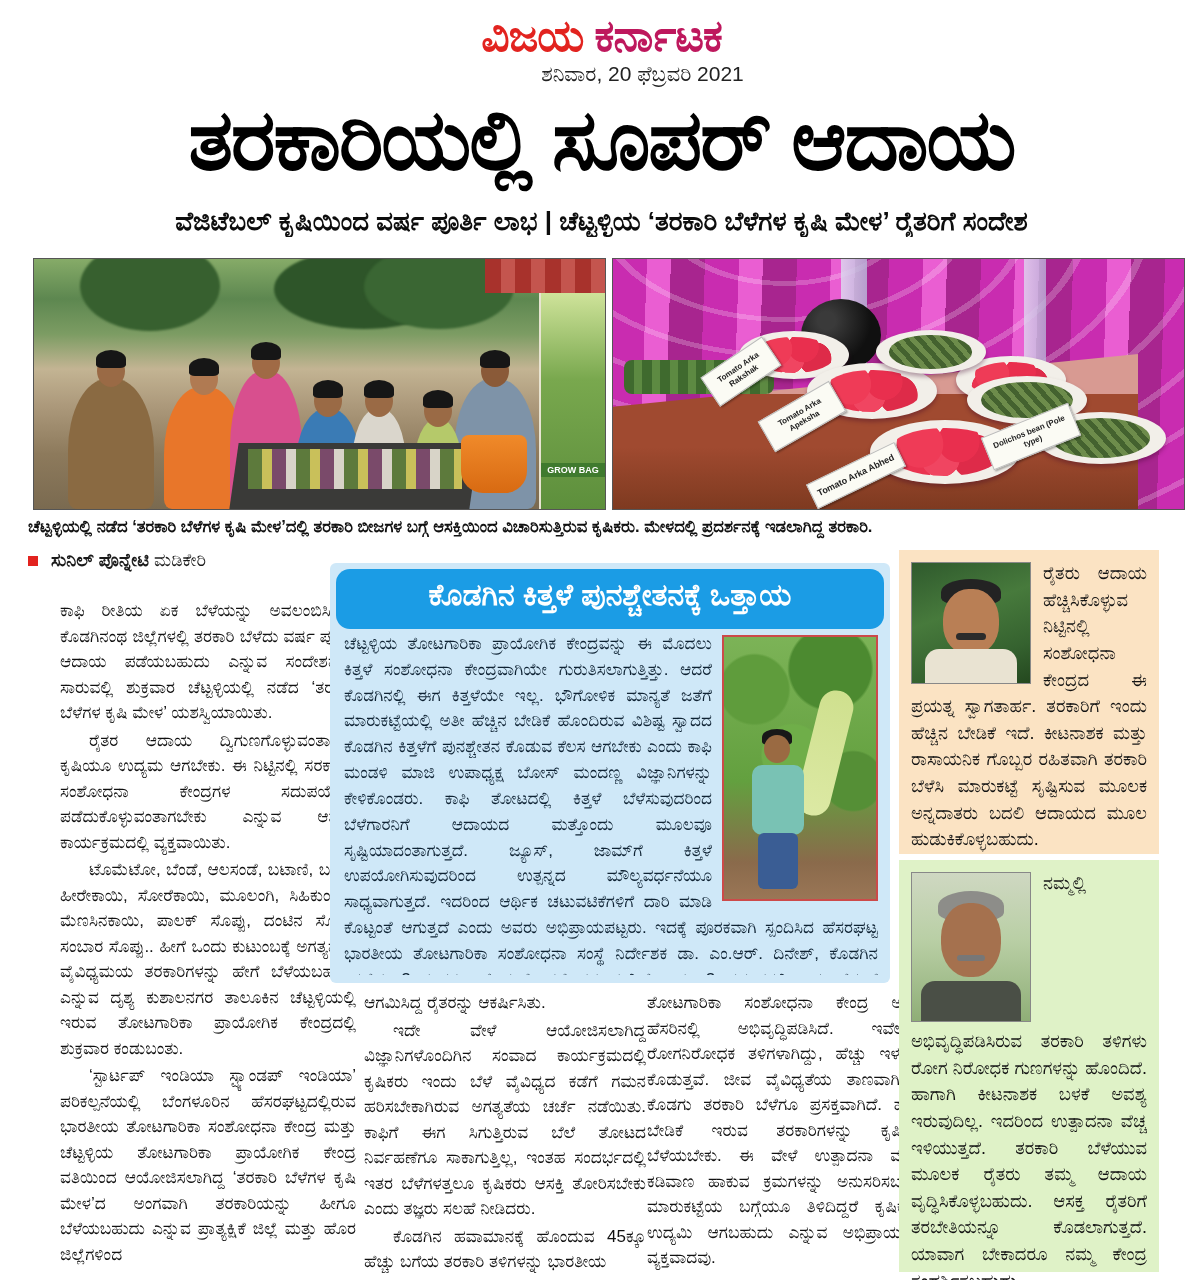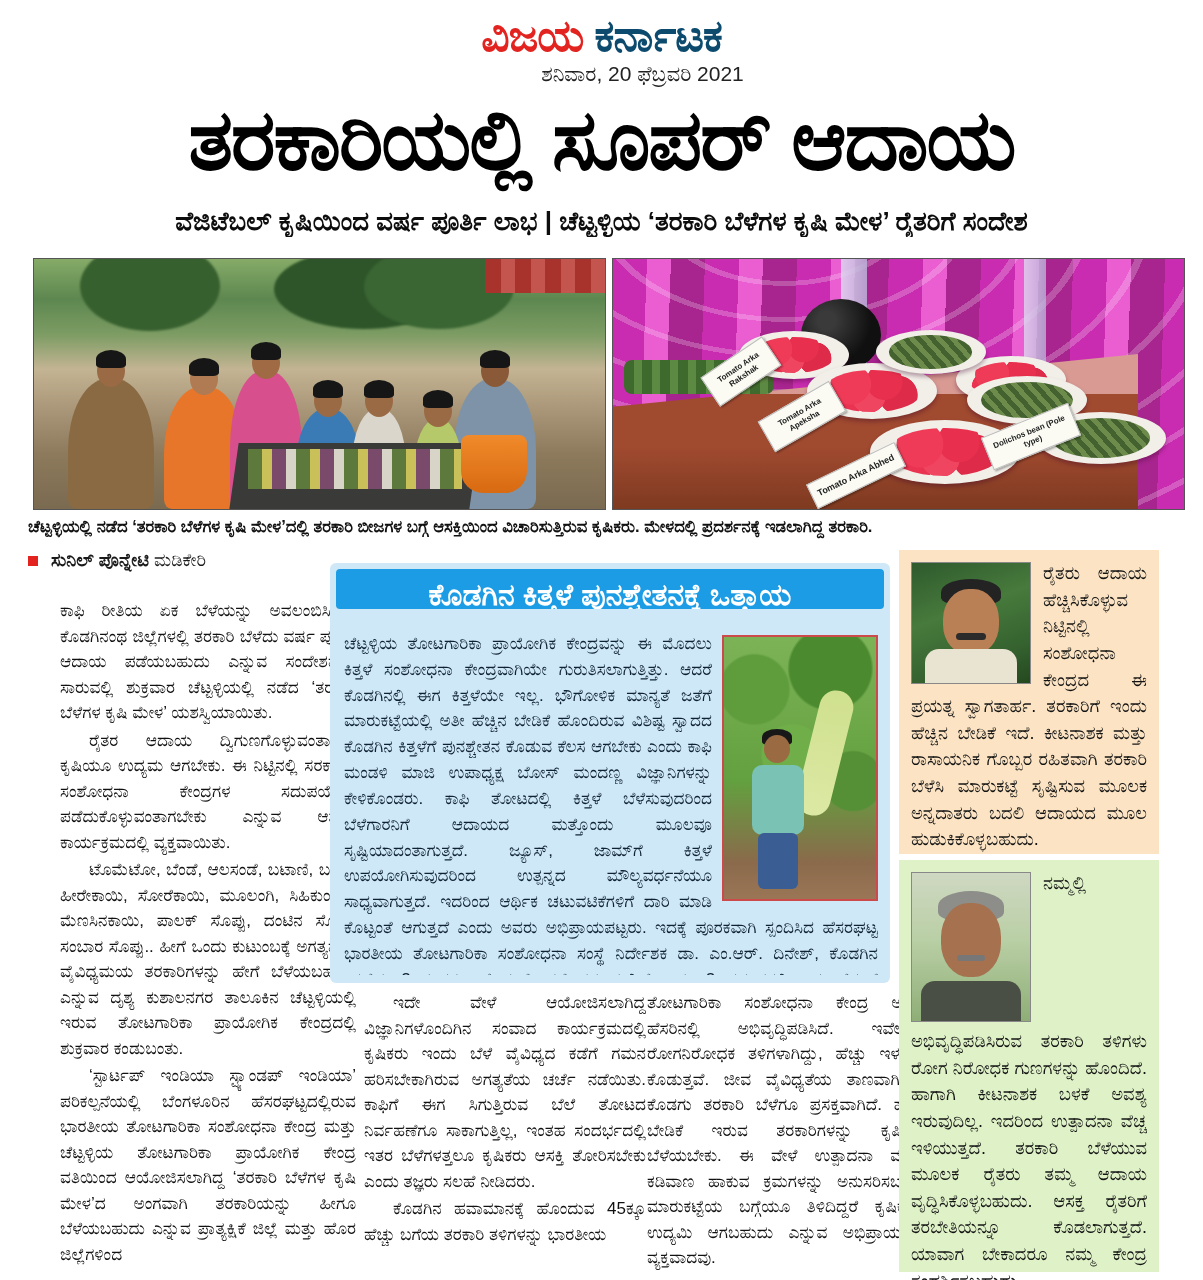--- a/index.html
+++ b/index.html
@@ -4,21 +4,21 @@
 <style>
   html,body{margin:0;padding:0;background:#e9e9e9;}
   #page{position:relative;width:1203px;height:1280px;margin:0 auto;background:#ffffff;
         font-family:"Liberation Sans","DejaVu Sans",sans-serif;color:#1a1a1a;overflow:hidden;}
   .abs{position:absolute;}
 
   
   #masthead{top:14px;left:0;width:100%;text-align:center;font-weight:bold;
             font-size:44px;letter-spacing:-1px;line-height:1;}
   #masthead .red{color:#e2231f;}
-  #masthead .blk{color:#0c4a6e;}
+  #masthead .blk{color:#be185d;}
   #dateline{top:62px;left:0;width:100%;text-align:center;font-size:21px;color:#222;padding-left:41px;}
 
   
   #headline{top:92px;left:0;width:100%;height:106px;text-align:center;font-weight:900;
             font-size:84px;line-height:1.15;color:#000;letter-spacing:-2px;white-space:nowrap;overflow:hidden;}
   #subheadline{top:206px;left:24px;width:1155px;text-align:center;font-weight:bold;
                font-size:26px;color:#0d0d0d;white-space:nowrap;overflow:hidden;}
 
   
   .photo{top:258px;height:250px;border:1px solid #555;overflow:hidden;}
@@ -55,21 +55,21 @@
   
   .colText{font-size:17px;line-height:1.5;text-align:justify;color:#111;overflow:hidden;margin-left:34px;}
   .colText p{margin:0 0 2px 0;}
   .colText p.ind{text-indent:1.7em;}
   #col1{top:598px;left:26px;width:296px;height:678px;}
   #col2{top:990px;left:330px;width:282px;height:288px;}
   #col3{top:990px;left:613px;width:278px;height:288px;}
 
   
   #hbox{top:563px;left:330px;width:560px;height:420px;background:#cfe8f8;border-radius:6px;}
-  #hbox-title{position:absolute;top:6px;left:6px;right:6px;height:40px;background:#1b9ce5;border-radius:4px;
+  #hbox-title{position:absolute;top:6px;left:6px;right:6px;height:60px;background:#1b9ce5;border-radius:14px;
     color:#fff;font-weight:bold;font-size:30px;text-align:center;line-height:52px;overflow:hidden;}
   #hbox-body{position:absolute;top:68px;left:14px;right:12px;bottom:8px;
     font-size:17px;line-height:1.52;text-align:justify;color:#0e2233;overflow:hidden;}
   #hbox-photo{float:right;width:152px;height:262px;margin:4px 0 6px 10px;border:2px solid #cc4a4a;
     background:
       radial-gradient(circle at 20% 20%,#5f9c3c 0 14%,transparent 15%),
       radial-gradient(circle at 70% 12%,#4c8a30 0 16%,transparent 17%),
       radial-gradient(circle at 45% 45%,#6fae49 0 18%,transparent 19%),
       radial-gradient(circle at 85% 55%,#558f36 0 15%,transparent 16%),
       linear-gradient(180deg,#7cb357 0%,#63a03f 55%,#8a6a4b 86%,#9a7656 100%);
@@ -114,20 +114,23 @@
   <div id="dateline" class="abs">ಶನಿವಾರ, 20 ಫೆಬ್ರವರಿ 2021</div>
 
   <div id="headline" class="abs">ತರಕಾರಿಯಲ್ಲಿ ಸೂಪರ್ ಆದಾಯ</div>
   <div id="subheadline" class="abs">ವೆಜಿಟೆಬಲ್ ಕೃಷಿಯಿಂದ ವರ್ಷ ಪೂರ್ತಿ ಲಾಭ | ಚೆಟ್ಟಳ್ಳಿಯ ‘ತರಕಾರಿ ಬೆಳೆಗಳ ಕೃಷಿ ಮೇಳ’ ರೈತರಿಗೆ ಸಂದೇಶ</div>
 
   <div id="photo-left" class="abs photo">
     <div class="abs foliage" style="top:-18px;left:8%;width:140px;height:90px;background:#37602f;"></div>
     <div class="abs foliage" style="top:-10px;left:42%;width:180px;height:80px;background:#2e5529;"></div>
     <div class="abs foliage" style="top:-14px;right:16%;width:150px;height:84px;background:#3a6633;"></div>
     <div class="abs" style="top:0;right:0;width:120px;height:34px;background:repeating-linear-gradient(90deg,#a8322c 0 16px,#c4554e 16px 30px);"></div>
+    <div class="abs" style="top:34px;right:0;width:64px;height:216px;background:linear-gradient(180deg,#cfe39a,#79a84e 40%,#5d8f3c);border-left:2px solid #e8e4d2;">
+      <div style="margin-top:170px;text-align:center;font-size:9px;font-weight:bold;color:#fff;background:#3f7a2e;padding:2px 0;">GROW BAG</div>
+    </div>
     <div class="person" style="--skin:#9a6a45;top:120px;left:34px;width:86px;height:130px;background:#8a6a42;"></div>
     <div class="person" style="--skin:#b07a52;top:128px;left:130px;width:80px;height:122px;background:#e8762a;"></div>
     <div class="person" style="--skin:#a06a45;top:112px;left:196px;width:72px;height:138px;background:#d84f8e;"></div>
     <div class="person" style="--skin:#9a6a45;top:150px;left:262px;width:64px;height:100px;background:#3a7bb5;"></div>
     <div class="person" style="--skin:#9a6a45;top:150px;left:318px;width:54px;height:100px;background:#dad6cc;"></div>
     <div class="person" style="--skin:#8a5a38;top:120px;left:420px;width:82px;height:130px;background:#7e93a8;"></div>
     <div class="person" style="--skin:#9a6a45;top:160px;left:380px;width:48px;height:90px;background:#b5c96a;"></div>
     <div class="abs" style="bottom:0;left:200px;width:240px;height:66px;background:#3a3a38;transform:skewX(-8deg);"></div>
     <div class="abs" style="bottom:20px;left:214px;width:214px;height:40px;background:repeating-linear-gradient(90deg,#5d7a3c 0 14px,#c9c05a 14px 24px,#7a4a6a 24px 38px,#d8d4c8 38px 48px);"></div>
     <div class="abs" style="bottom:16px;right:78px;width:66px;height:58px;border-radius:8px 8px 22px 22px;background:linear-gradient(180deg,#f08a2a,#d86a12);"></div>
@@ -175,20 +178,21 @@
         <div class="kid-hair"></div>
         <div class="kid-head"></div>
         <div class="kid-body"></div>
         <div class="kid-jeans"></div>
       </div>
       <span>ಚೆಟ್ಟಳ್ಳಿಯ ತೋಟಗಾರಿಕಾ ಪ್ರಾಯೋಗಿಕ ಕೇಂದ್ರವನ್ನು ಈ ಮೊದಲು ಕಿತ್ತಳೆ ಸಂಶೋಧನಾ ಕೇಂದ್ರವಾಗಿಯೇ ಗುರುತಿಸಲಾಗುತ್ತಿತ್ತು. ಆದರೆ ಕೊಡಗಿನಲ್ಲಿ ಈಗ ಕಿತ್ತಳೆಯೇ ಇಲ್ಲ. ಭೌಗೋಳಿಕ ಮಾನ್ಯತೆ ಜತೆಗೆ ಮಾರುಕಟ್ಟೆಯಲ್ಲಿ ಅತೀ ಹೆಚ್ಚಿನ ಬೇಡಿಕೆ ಹೊಂದಿರುವ ವಿಶಿಷ್ಟ ಸ್ವಾದದ ಕೊಡಗಿನ ಕಿತ್ತಳೆಗೆ ಪುನಶ್ಚೇತನ ಕೊಡುವ ಕೆಲಸ ಆಗಬೇಕು ಎಂದು ಕಾಫಿ ಮಂಡಳಿ ಮಾಜಿ ಉಪಾಧ್ಯಕ್ಷ ಬೋಸ್ ಮಂದಣ್ಣ ವಿಜ್ಞಾನಿಗಳನ್ನು ಕೇಳಿಕೊಂಡರು. ಕಾಫಿ ತೋಟದಲ್ಲಿ ಕಿತ್ತಳೆ ಬೆಳೆಸುವುದರಿಂದ ಬೆಳೆಗಾರನಿಗೆ ಆದಾಯದ ಮತ್ತೊಂದು ಮೂಲವೂ ಸೃಷ್ಟಿಯಾದಂತಾಗುತ್ತದೆ. ಜ್ಯೂಸ್, ಜಾಮ್‌ಗೆ ಕಿತ್ತಳೆ ಉಪಯೋಗಿಸುವುದರಿಂದ ಉತ್ಪನ್ನದ ಮೌಲ್ಯವರ್ಧನೆಯೂ ಸಾಧ್ಯವಾಗುತ್ತದೆ. ಇದರಿಂದ ಆರ್ಥಿಕ ಚಟುವಟಿಕೆಗಳಿಗೆ ದಾರಿ ಮಾಡಿ ಕೊಟ್ಟಂತೆ ಆಗುತ್ತದೆ ಎಂದು ಅವರು ಅಭಿಪ್ರಾಯಪಟ್ಟರು. ಇದಕ್ಕೆ ಪೂರಕವಾಗಿ ಸ್ಪಂದಿಸಿದ ಹೆಸರಘಟ್ಟ ಭಾರತೀಯ ತೋಟಗಾರಿಕಾ ಸಂಶೋಧನಾ ಸಂಸ್ಥೆ ನಿರ್ದೇಶಕ ಡಾ. ಎಂ.ಆರ್. ದಿನೇಶ್, ಕೊಡಗಿನ ಕಿತ್ತಳೆಯ 2 ತಳಿಗಳ ಬಗ್ಗೆ ಸಂಶೋಧನೆ ಪ್ರಗತಿಯಲ್ಲಿದೆ. ಇನ್ನು 2 ವರ್ಷಗಳಲ್ಲಿ ಇದು ರೈತರಿಗೆ ಸಿಗಬಹುದು ಎಂದರು.</span>
     </div>
   </div>
 
   <div id="col2" class="abs colText">
+    <p>ಆಗಮಿಸಿದ್ದ ರೈತರನ್ನು ಆಕರ್ಷಿಸಿತು.</p>
     <p class="ind">ಇದೇ ವೇಳೆ ಆಯೋಜಿಸಲಾಗಿದ್ದ ವಿಜ್ಞಾನಿಗಳೊಂದಿಗಿನ ಸಂವಾದ ಕಾರ್ಯಕ್ರಮದಲ್ಲಿ ಕೃಷಿಕರು ಇಂದು ಬೆಳೆ ವೈವಿಧ್ಯದ ಕಡೆಗೆ ಗಮನ ಹರಿಸಬೇಕಾಗಿರುವ ಅಗತ್ಯತೆಯ ಚರ್ಚೆ ನಡೆಯಿತು. ಕಾಫಿಗೆ ಈಗ ಸಿಗುತ್ತಿರುವ ಬೆಲೆ ತೋಟದ ನಿರ್ವಹಣೆಗೂ ಸಾಕಾಗುತ್ತಿಲ್ಲ, ಇಂತಹ ಸಂದರ್ಭದಲ್ಲಿ ಇತರ ಬೆಳೆಗಳತ್ತಲೂ ಕೃಷಿಕರು ಆಸಕ್ತಿ ತೋರಿಸಬೇಕು ಎಂದು ತಜ್ಞರು ಸಲಹೆ ನೀಡಿದರು.</p>
     <p class="ind">ಕೊಡಗಿನ ಹವಾಮಾನಕ್ಕೆ ಹೊಂದುವ 45ಕ್ಕೂ ಹೆಚ್ಚು ಬಗೆಯ ತರಕಾರಿ ತಳಿಗಳನ್ನು ಭಾರತೀಯ</p>
   </div>
   <div id="col3" class="abs colText">
     <p>ತೋಟಗಾರಿಕಾ ಸಂಶೋಧನಾ ಕೇಂದ್ರ ಅರ್ಕಾ ಹೆಸರಿನಲ್ಲಿ ಅಭಿವೃದ್ಧಿಪಡಿಸಿದೆ. ಇವೆಲ್ಲವೂ ರೋಗನಿರೋಧಕ ತಳಿಗಳಾಗಿದ್ದು, ಹೆಚ್ಚು ಇಳುವರಿ ಕೊಡುತ್ತವೆ. ಜೀವ ವೈವಿಧ್ಯತೆಯ ತಾಣವಾಗಿರುವ ಕೊಡಗು ತರಕಾರಿ ಬೆಳೆಗೂ ಪ್ರಸಕ್ತವಾಗಿದೆ. ಹೆಚ್ಚು ಬೇಡಿಕೆ ಇರುವ ತರಕಾರಿಗಳನ್ನು ಕೃಷಿಕರು ಬೆಳೆಯಬೇಕು. ಈ ವೇಳೆ ಉತ್ಪಾದನಾ ವೆಚ್ಚಕ್ಕೆ ಕಡಿವಾಣ ಹಾಕುವ ಕ್ರಮಗಳನ್ನು ಅನುಸರಿಸಬೇಕು. ಮಾರುಕಟ್ಟೆಯ ಬಗ್ಗೆಯೂ ತಿಳಿದಿದ್ದರೆ ಕೃಷಿಕನೂ ಉದ್ಯಮಿ ಆಗಬಹುದು ಎನ್ನುವ ಅಭಿಪ್ರಾಯಗಳು ವ್ಯಕ್ತವಾದವು.</p>
   </div>
 
   <div id="qbox1" class="abs qbox">
     <div id="portrait1" class="portrait">
       <div class="hair"></div>

